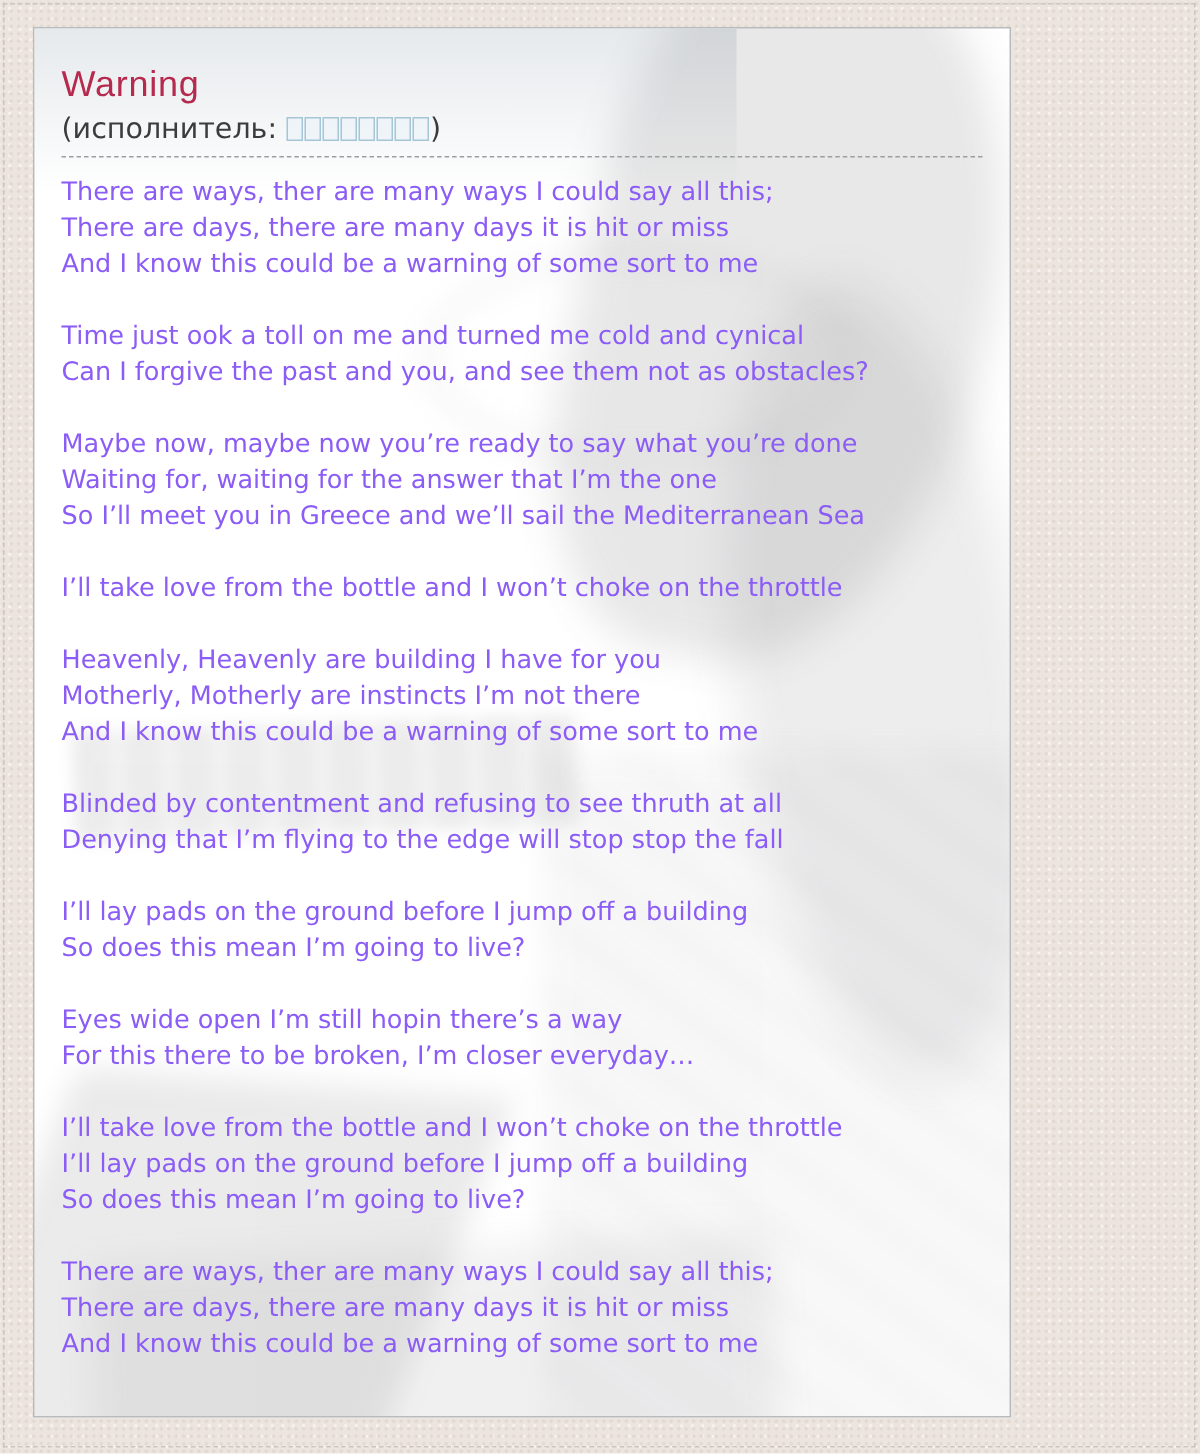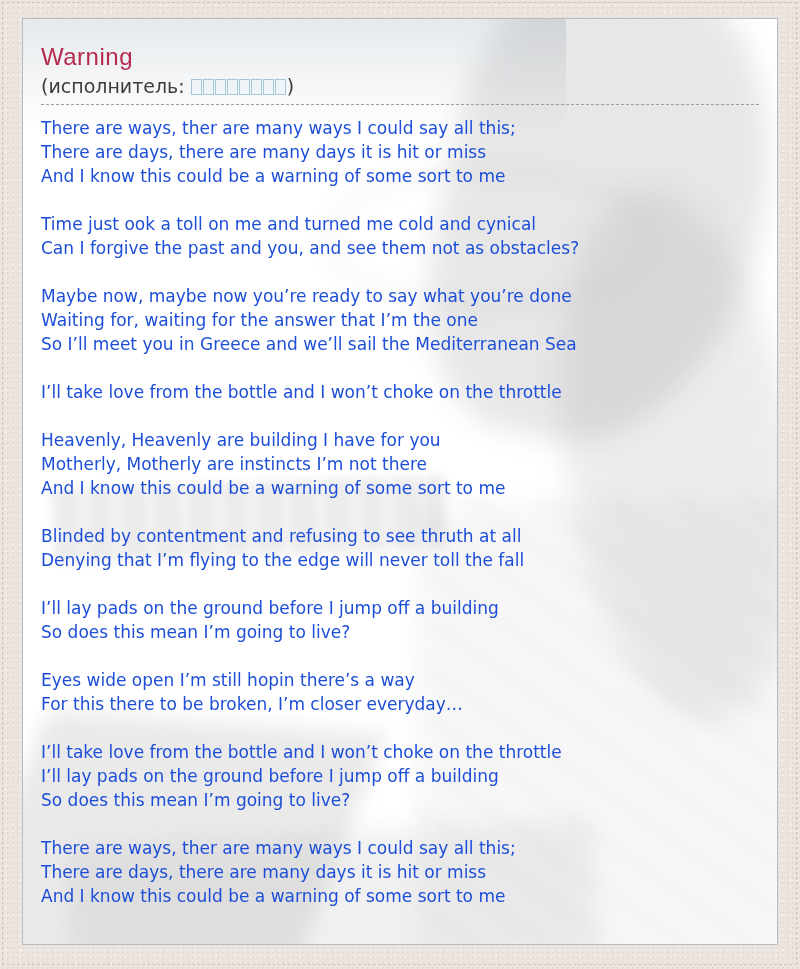--- a/index.html
+++ b/index.html
@@ -21,21 +21,21 @@
   }
   .dashed-frame {
     position: absolute;
     left: 2px; top: 2px; right: 3px; bottom: 4px;
     border: 1px dashed #cbc5bf;
     pointer-events: none;
   }
   .lyrics-card {
     position: absolute;
     left: 22px; top: 18px;
-    width: 756px; height: 927px;
+    width: 652px; height: 927px;
     box-sizing: border-box;
     background: #ffffff;
     border: 1px solid #b7bbbe;
     overflow: hidden;
   }
   
   .bg-photo { position: absolute; inset: 0; pointer-events: none; }
   .bg-photo div { position: absolute; }
   .ph-wall {
     left: 0; top: 0; width: 72%; height: 110px;
@@ -107,21 +107,21 @@
   .tofu-box {
     display: inline-block;
     width: 9px; height: 14px;
     border: 1px solid #a5c6d6;
     background: rgba(233,243,248,.55);
     margin-right: 1px;
   }
   .lyrics-text {
     font-size: 17px;
     line-height: 24px;
-    color: #1d4ed8;
+    color: #8b5cf6;
   }
   .lyrics-text p {
     margin: 0 0 24px 0;
   }
 </style>
 </head>
 <body>
 
 <div class="dashed-frame"></div>
 
@@ -145,21 +145,21 @@
     <div class="artist-line">
       <span>(исполнитель: </span><span class="artist-link" id="artist-link"><span class="tofu-box"></span><span class="tofu-box"></span><span class="tofu-box"></span><span class="tofu-box"></span><span class="tofu-box"></span><span class="tofu-box"></span><span class="tofu-box"></span><span class="tofu-box"></span></span><span>)</span>
     </div>
 
     <div class="lyrics-text" id="lyrics">
         <p><span>There are ways, ther are many ways I could say all this;</span><br><span>There are days, there are many days it is hit or miss</span><br><span>And I know this could be a warning of some sort to me</span></p>
         <p><span>Time just ook a toll on me and turned me cold and cynical</span><br><span>Can I forgive the past and you, and see them not as obstacles?</span></p>
         <p><span>Maybe now, maybe now you’re ready to say what you’re done</span><br><span>Waiting for, waiting for the answer that I’m the one</span><br><span>So I’ll meet you in Greece and we’ll sail the Mediterranean Sea</span></p>
         <p><span>I’ll take love from the bottle and I won’t choke on the throttle</span><br></p>
         <p><span>Heavenly, Heavenly are building I have for you</span><br><span>Motherly, Motherly are instincts I’m not there</span><br><span>And I know this could be a warning of some sort to me</span></p>
-        <p><span>Blinded by contentment and refusing to see thruth at all</span><br><span>Denying that I’m flying to the edge will never toll the fall</span></p>
+        <p><span>Blinded by contentment and refusing to see thruth at all</span><br><span>Denying that I’m flying to the edge will stop stop the fall</span></p>
         <p><span>I’ll lay pads on the ground before I jump off a building</span><br><span>So does this mean I’m going to live?</span></p>
         <p><span>Eyes wide open I’m still hopin there’s a way</span><br><span>For this there to be broken, I’m closer everyday…</span></p>
         <p><span>I’ll take love from the bottle and I won’t choke on the throttle</span><br><span>I’ll lay pads on the ground before I jump off a building</span><br><span>So does this mean I’m going to live?</span></p>
         <p><span>There are ways, ther are many ways I could say all this;</span><br><span>There are days, there are many days it is hit or miss</span><br><span>And I know this could be a warning of some sort to me</span></p>
       </div>
 
   </div>
 </div>
 
 </body></html>

